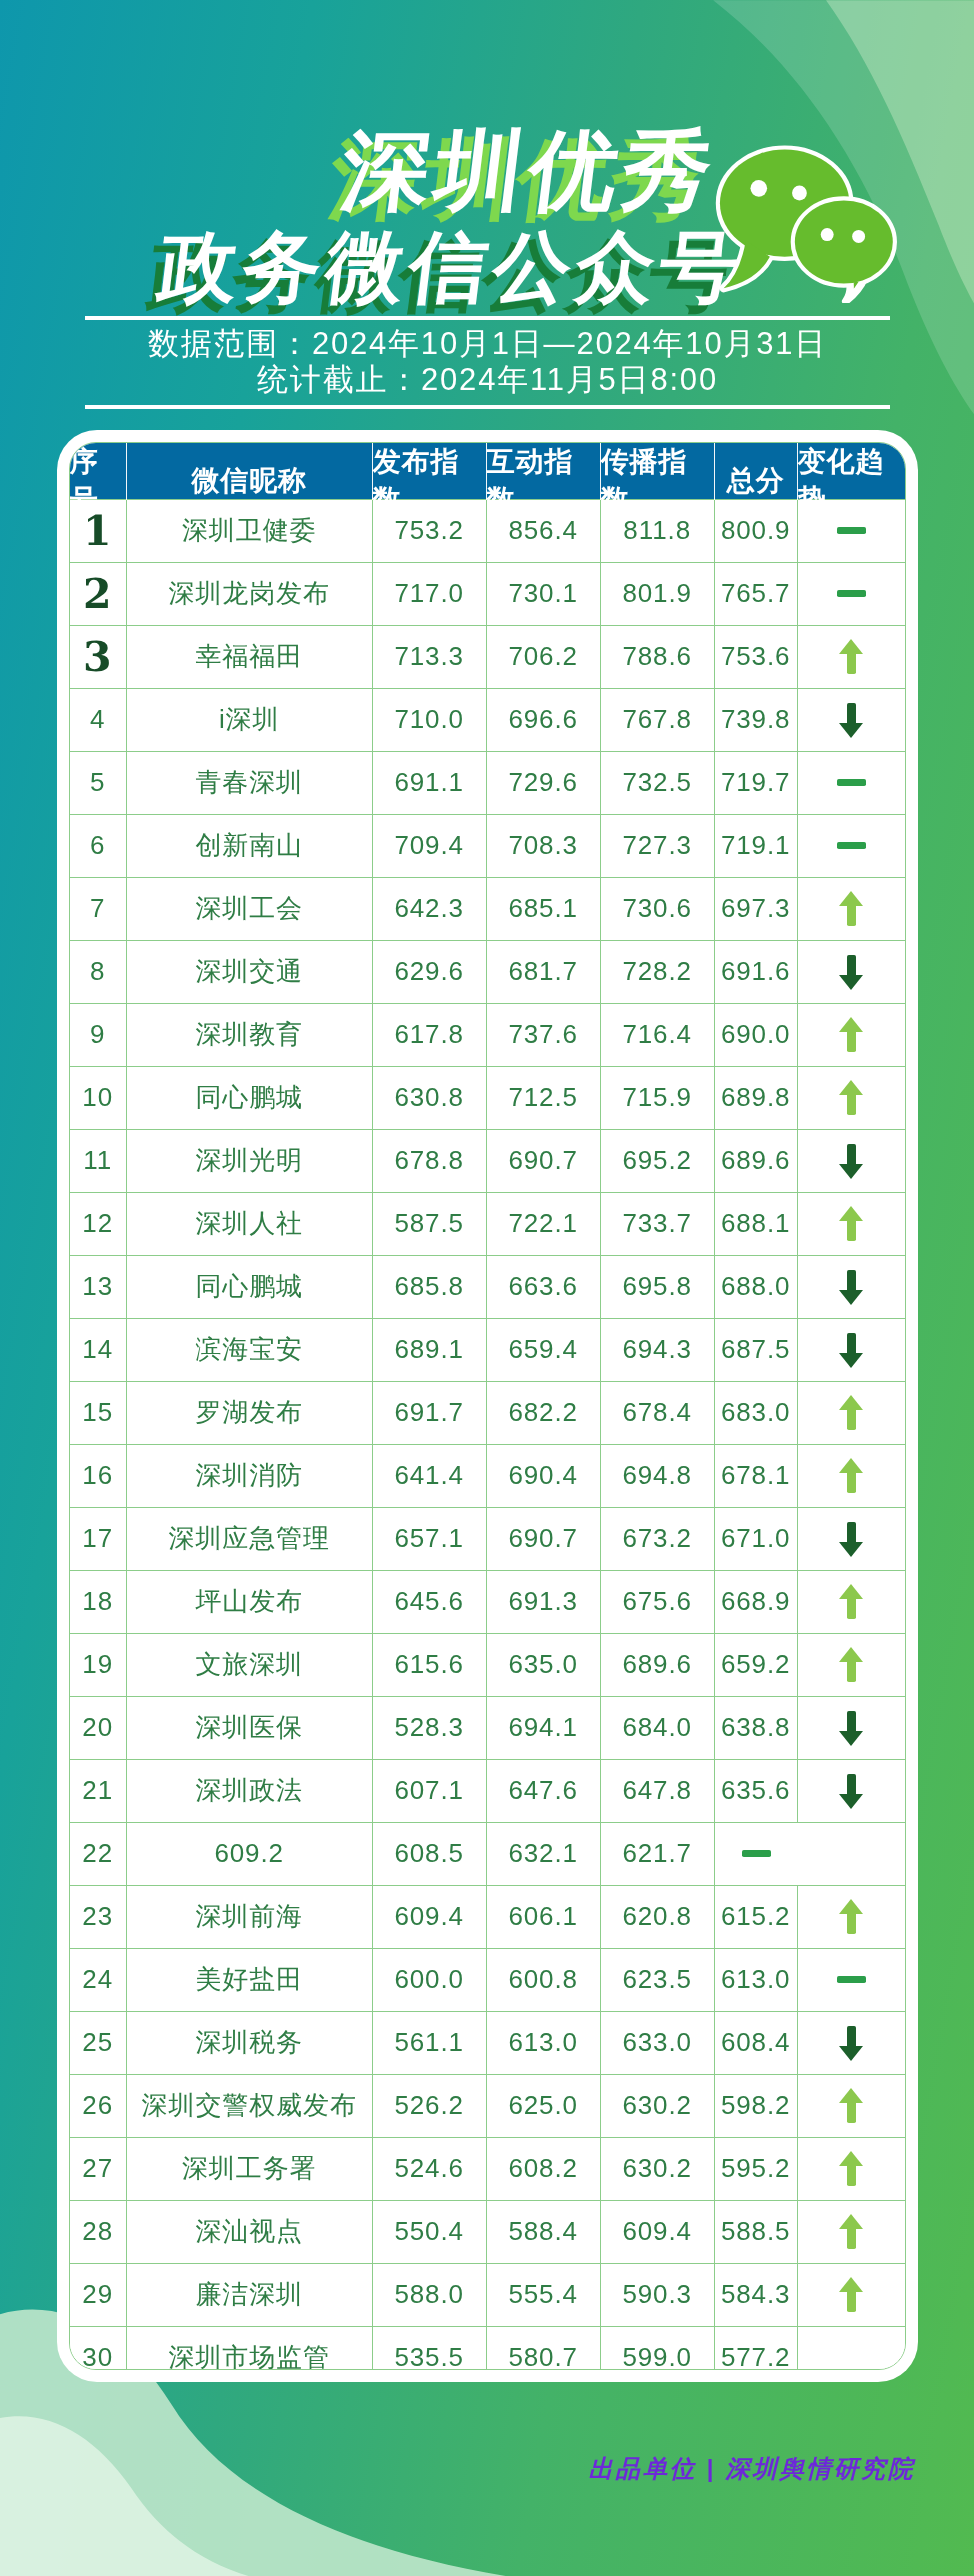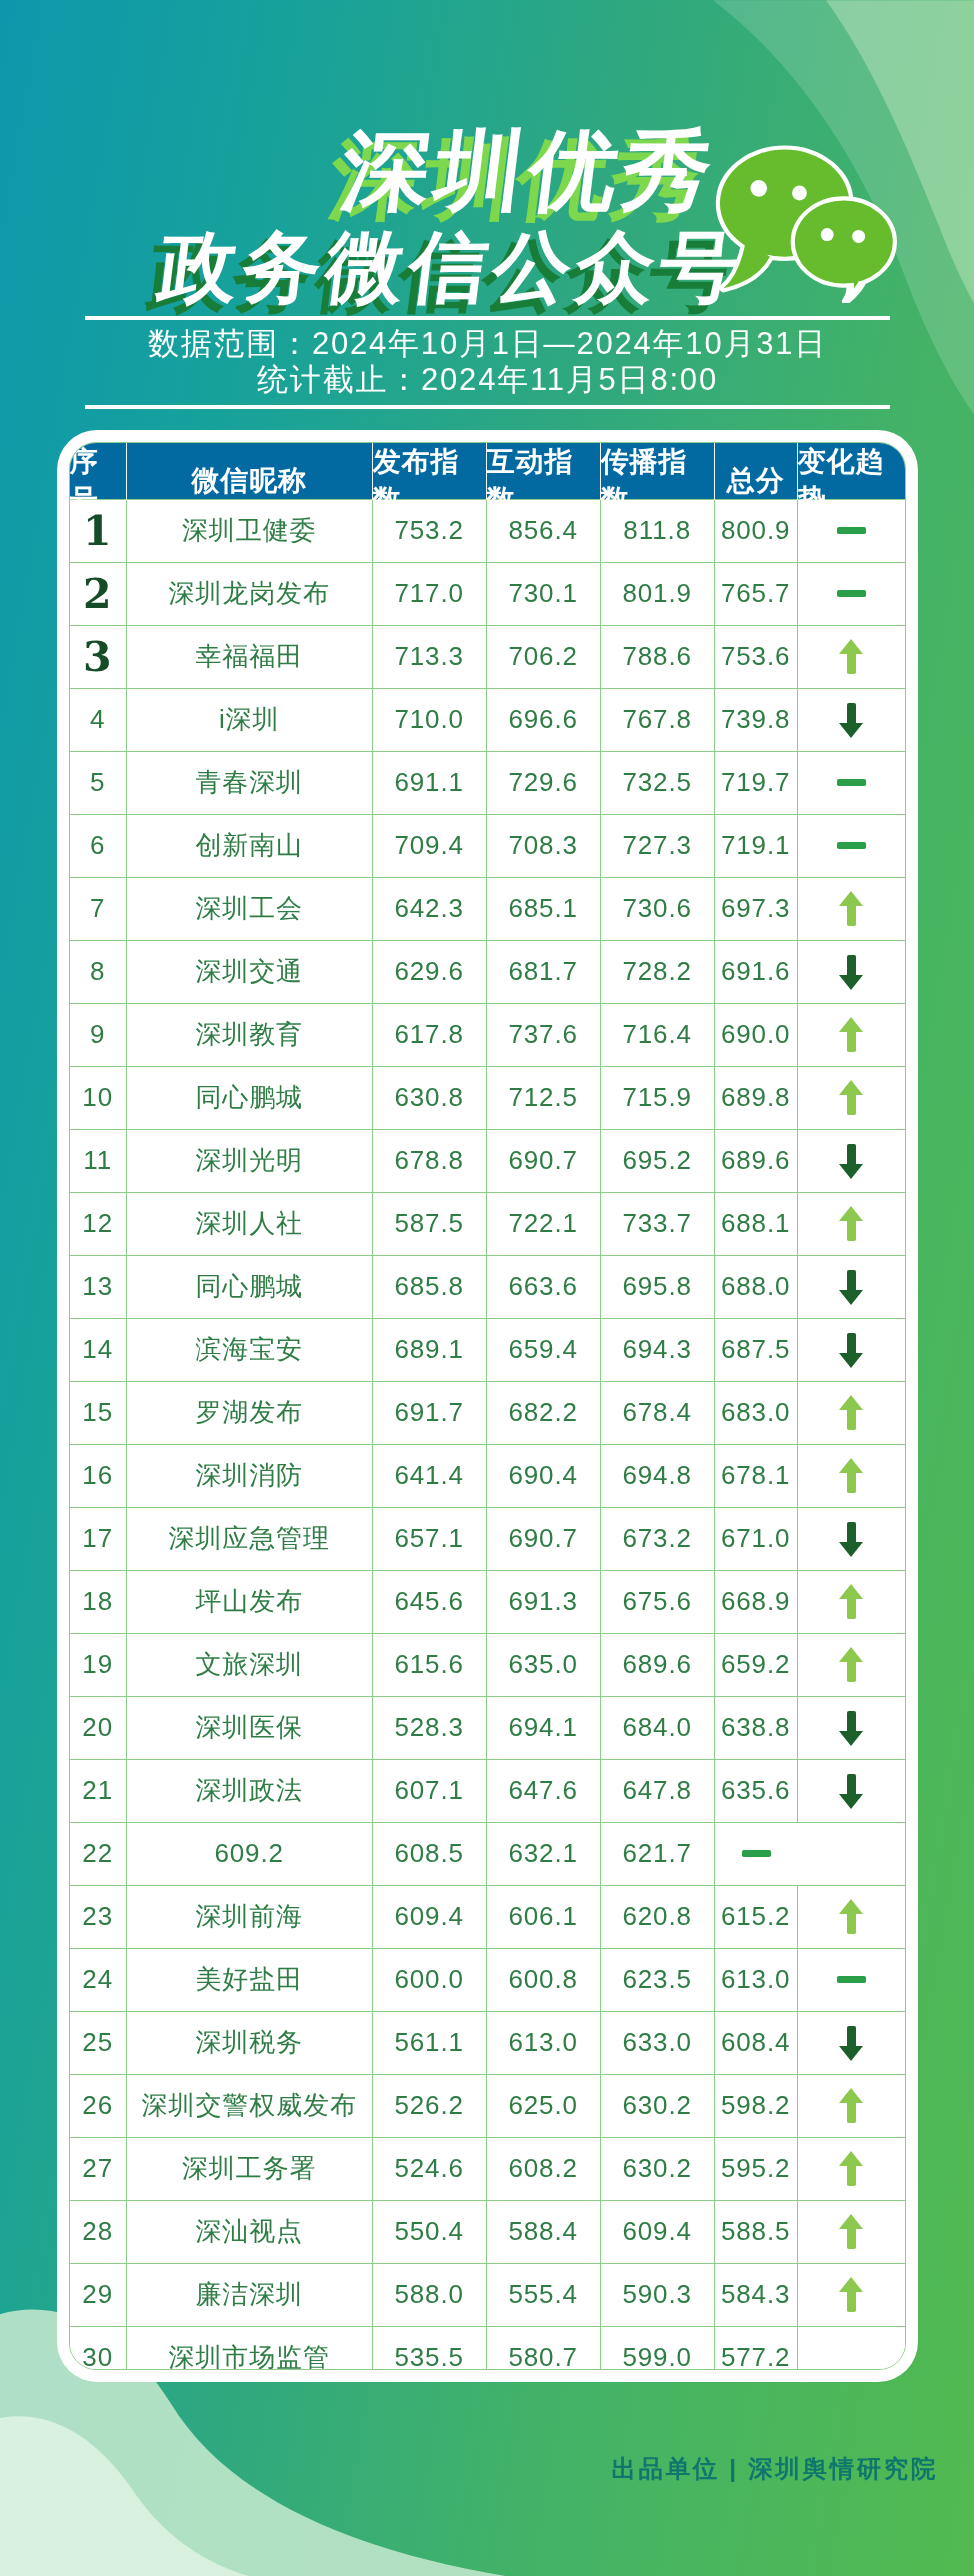--- a/index.html
+++ b/index.html
@@ -60,22 +60,22 @@
   .trend-up,.trend-down{position:relative;width:25px;height:36px;}
   .trend-up::before{content:"";position:absolute;left:0;top:0;
     border-left:12.6px solid transparent;border-right:12.6px solid transparent;border-bottom:15.3px solid #8cc84d;}
   .trend-up::after{content:"";position:absolute;left:8.1px;top:12.6px;width:9px;height:22.6px;background:#8cc84d;border-radius:1.8px;}
   .trend-down::before{content:"";position:absolute;left:0;bottom:0;
     border-left:12.6px solid transparent;border-right:12.6px solid transparent;border-top:15.3px solid #1c5f2b;}
   .trend-down::after{content:"";position:absolute;left:8.1px;bottom:12.6px;width:9px;height:22.6px;background:#1c5f2b;border-radius:1.8px;}
 
   
   .credit{
-    position:absolute;right:37px;top:2453px;color:#0f766e;font-weight:bold;
-    font-size:24.4px;letter-spacing:2.7px;
+    position:absolute;right:60px;top:2453px;color:#6d28d9;font-weight:bold;
+    font-size:24.4px;letter-spacing:2.7px;font-style:italic;
   }
 </style>
 </head>
 <body>
 
 <svg id="wave-top" class="deco" width="975" height="560" viewBox="0 0 1080 620">
   <path d="M790 0 C880 70 950 170 1000 300 C1030 380 1058 430 1080 460 L1080 0 Z" fill="#ffffff" opacity="0.16"></path>
   <path d="M915 0 C965 70 1000 150 1040 250 C1056 292 1070 320 1080 338 L1080 0 Z" fill="#e8f7d8" opacity="0.34"></path>
 </svg>
 

